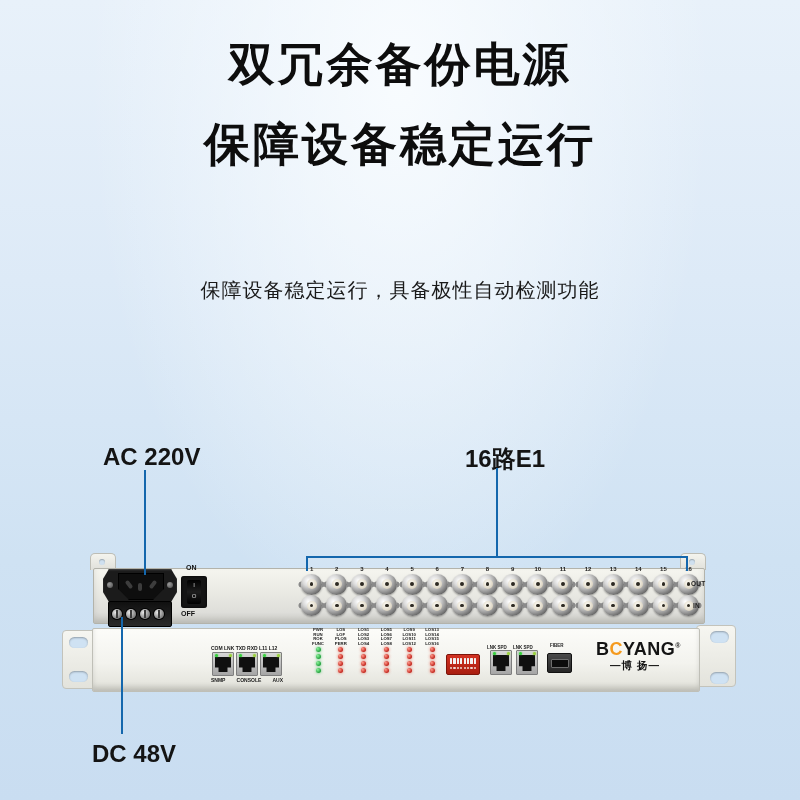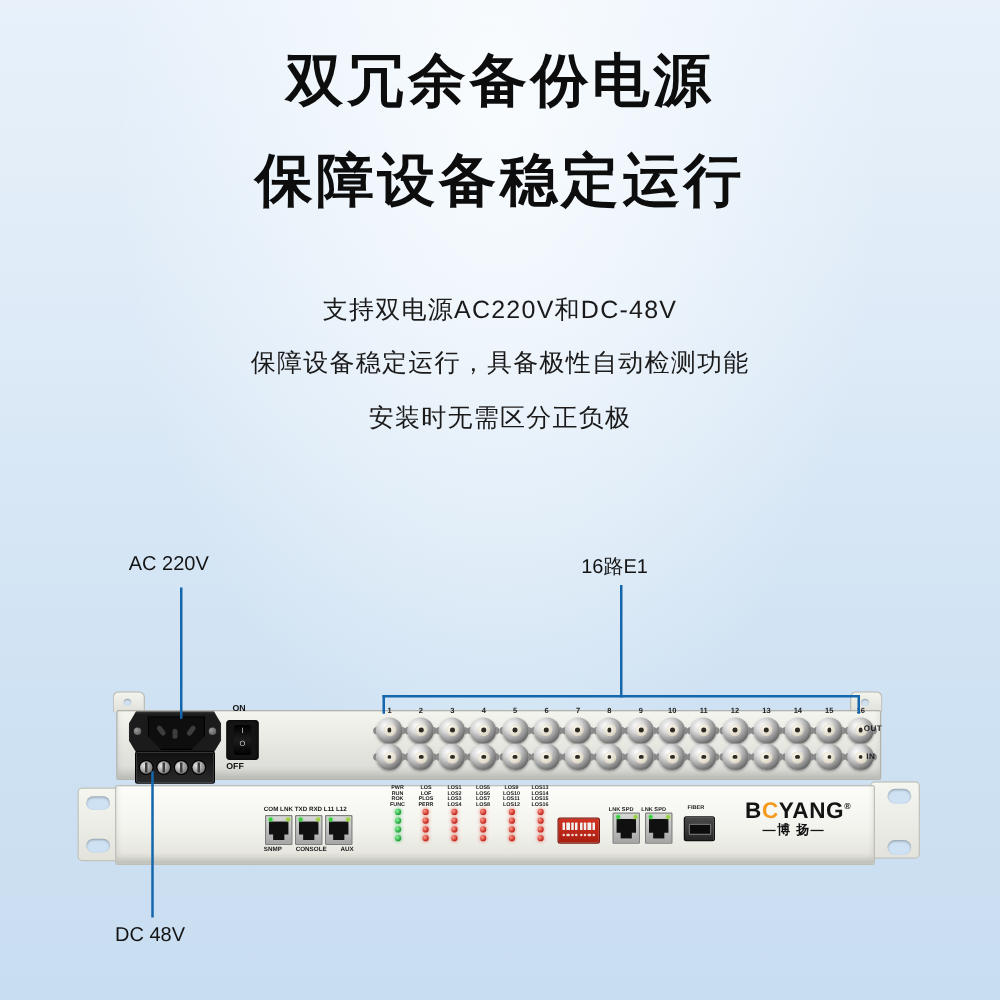--- a/index.html
+++ b/index.html
@@ -5,21 +5,21 @@
   html,body{margin:0;padding:0;}
   body{width:800px;height:800px;font-family:"Liberation Sans","DejaVu Sans",sans-serif;overflow:hidden;}
   #canvas{position:relative;width:800px;height:800px;
     background:
       radial-gradient(ellipse at 50% 10%, rgba(250,253,255,.9) 0%, rgba(250,253,255,0) 55%),
       linear-gradient(180deg,#e8f1fa 0%, #ddeaf7 35%, #cfe2f3 70%, #c9ddf1 100%);}
   .abs{position:absolute;}
   
   .title{left:0;right:0;text-align:center;font-weight:bold;color:#0d0d0d;font-size:46px;letter-spacing:3px;}
   .sub{left:0;right:0;text-align:center;color:#1a1a1a;font-size:20px;letter-spacing:1px;}
-  .callout-label{color:#141414;font-size:16px;}
+  .callout-label{color:#141414;font-size:24px;font-weight:bold;}
   
   .cline{background:#1467ad;z-index:6;}
   
   .panel-top{left:93px;top:568px;width:610px;height:54px;z-index:2;
     background:linear-gradient(180deg,#f5f5ef 0%,#e9e9e3 45%,#dededa 80%,#cfcfc9 100%);
     border:1px solid #b3b3ab;border-radius:2px;box-shadow:inset 0 -4px 6px rgba(0,0,0,.10);}
   .tab{width:24px;height:16px;background:linear-gradient(180deg,#f4f4ee,#e0e0da);
     border:1px solid #bdbdb5;border-bottom:none;border-radius:5px 5px 0 0;z-index:1;}
   .tab::before{content:'';position:absolute;left:8px;top:5px;width:6px;height:6px;border-radius:50%;
     background:#cfe0ef;box-shadow:inset 0 1px 1px rgba(0,0,0,.25);}
@@ -90,23 +90,21 @@
   .brand sup{font-size:7px;}
   .brand .row2{font-size:10.5px;font-weight:bold;letter-spacing:1px;line-height:12px;}
 </style>
 </head>
 <body>
 
 <div id="canvas">
 
   <div class="abs title" style="top:114px;">保障设备稳定运行</div>
   <div class="abs title" style="top:34px;">双冗余备份电源</div>
-  <div class="abs sub" style="top:234px;">支持双电源AC220V和DC-48V</div>
   <div class="abs sub" style="top:277px;">保障设备稳定运行，具备极性自动检测功能</div>
-  <div class="abs sub" style="top:321px;">安装时无需区分正负极</div>
 
   <div class="abs callout-label" style="left:103px;top:443px;">AC 220V</div>
   <div class="abs callout-label" style="left:465px;top:443px;">16路E1</div>
   <div class="abs callout-label" style="left:92px;top:740px;">DC 48V</div>
 
   <div class="abs cline" style="left:144px;top:470px;width:2px;height:105px;"></div>
   <div class="abs cline" style="left:496px;top:468px;width:2px;height:90px;"></div>
   <div class="abs cline" style="left:306px;top:556px;width:382px;height:2px;"></div>
   <div class="abs cline" style="left:306px;top:556px;width:2px;height:15px;"></div>
   <div class="abs cline" style="left:686px;top:556px;width:2px;height:15px;"></div>

